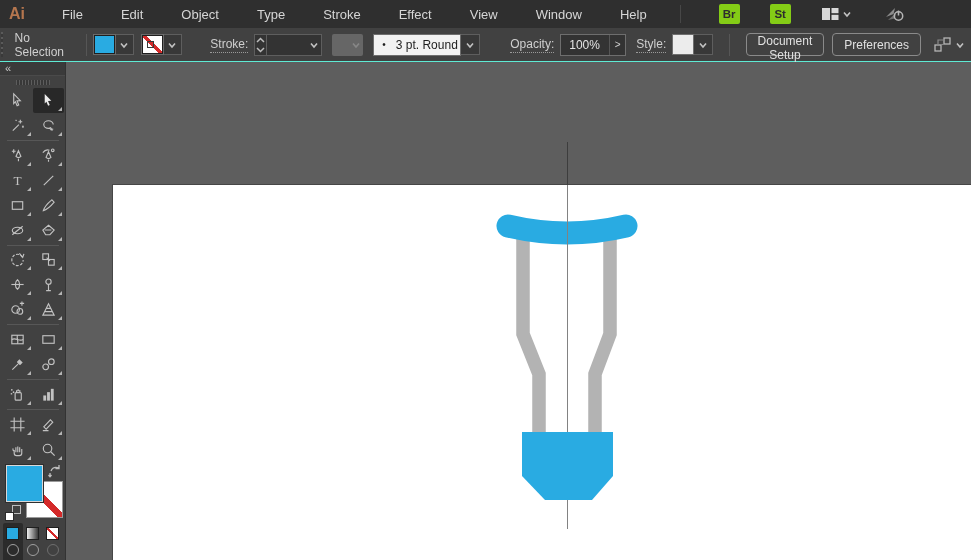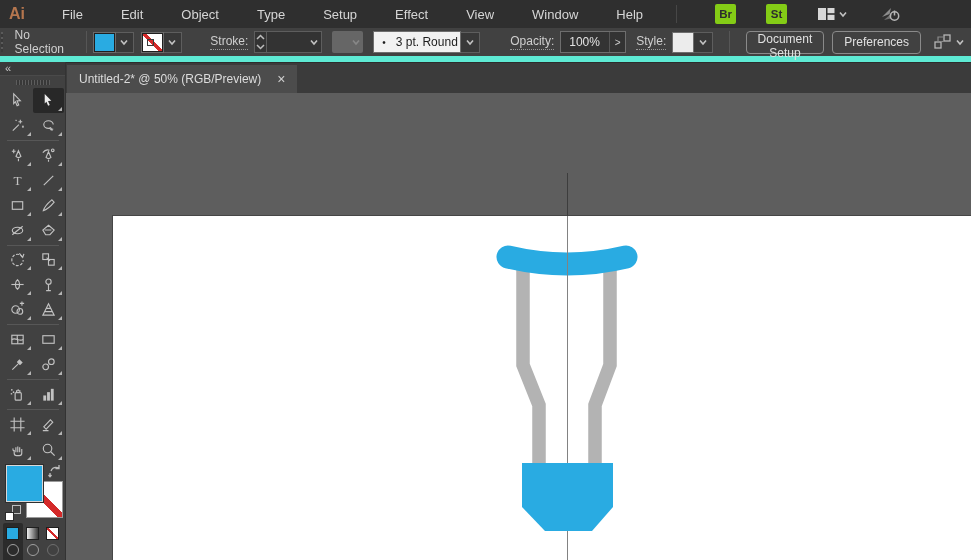--- a/index.html
+++ b/index.html
@@ -14,21 +14,21 @@
   .menu-item { padding:0 11px; cursor:default; }
   .mb-sep { width:1px; height:18px; background:#474747; margin:0 8px 0 6px; }
   .sq-btn { width:21px; height:20px; background:#84cc16; color:#2d2d2d; font-size:11.5px;
             font-weight:bold; border-radius:2px; display:flex; align-items:center;
             justify-content:center; margin-left:14px; }
   .mb-icon { display:flex; align-items:center; margin-left:14px; }
   .chev { width:14px; height:14px; }
   .chev polyline { fill:none; stroke:#c2c2c2; stroke-width:1.6; }
 
   
-  .controlbar { height:34px; background:#414141; border-bottom:6px solid #5eead4;
+  .controlbar { height:34px; background:#414141; border-bottom:1px solid #5eead4;
                 display:flex; align-items:center; color:#cfcfcf; font-size:12px; flex:0 0 34px; }
   .grip { width:7px; align-self:stretch; margin:4px 2px 4px 1px;
           background:repeating-linear-gradient(to bottom,#5a5a5a 0 2px,#393939 2px 5px);
           width:5px; }
   .cb-status { margin:0 14px 0 10px; }
   .cb-vsep { width:1px; height:22px; background:#565656; margin:0 8px; }
   .swatch-group { display:flex; align-items:center; margin-right:8px; }
   .cb-swatch { width:21px; height:19px; border:1px solid #1f1f1f; outline:1px solid #6b6b6b; position:relative; }
   .cb-swatch.fill { background:#29ABE2; }
   .cb-swatch.stroke-none { background:#ffffff;
@@ -125,21 +125,21 @@
 <body>
 
 <div class="app">
 
   <div class="menubar">
     <span class="ai-logo">Ai</span>
     <span class="menu-item">File</span>
     <span class="menu-item">Edit</span>
     <span class="menu-item">Object</span>
     <span class="menu-item">Type</span>
-    <span class="menu-item">Setup</span>
+    <span class="menu-item">Stroke</span>
     <span class="menu-item">Effect</span>
     <span class="menu-item">View</span>
     <span class="menu-item">Window</span>
     <span class="menu-item">Help</span>
     <span class="mb-sep"></span>
     <span class="sq-btn">Br</span>
     <span class="sq-btn">St</span>
     <span class="mb-icon">
       <svg width="19" height="16" viewBox="0 0 19 16">
         <rect x="1" y="2" width="8" height="12" fill="#d8d8d8"></rect>
@@ -480,26 +480,20 @@
         <span class="dm">
             <span class="c"></span>
           </span>
         <span class="dm dim">
             <span class="c"></span>
           </span>
       </div>
     </div>
 
     <div class="workspace">
-      <div class="tabbar">
-        <div class="tab">
-          <span>Untitled-2* @ 50% (RGB/Preview)</span>
-          <span class="close">×</span>
-        </div>
-      </div>
       <div class="canvas">
         <div class="artboard"></div>
         <svg class="artwork" viewBox="0 0 905 467">
 
           <polyline points="457,168 457,272 473,312 473,372" stroke-width="13.5" fill="none" stroke="#B3B3B3"></polyline>
           <polyline points="544,168 544,272 529,312 529,372" stroke-width="13.5" fill="none" stroke="#B3B3B3"></polyline>
 
           <path d="M442 164 Q501 178 560 164" stroke-width="23" stroke-linecap="round" fill="none" stroke="#29ABE2"></path>
 
           <line x1="501.5" y1="80" x2="501.5" y2="123" stroke-width="1" stroke="#3d3d3d"></line>

